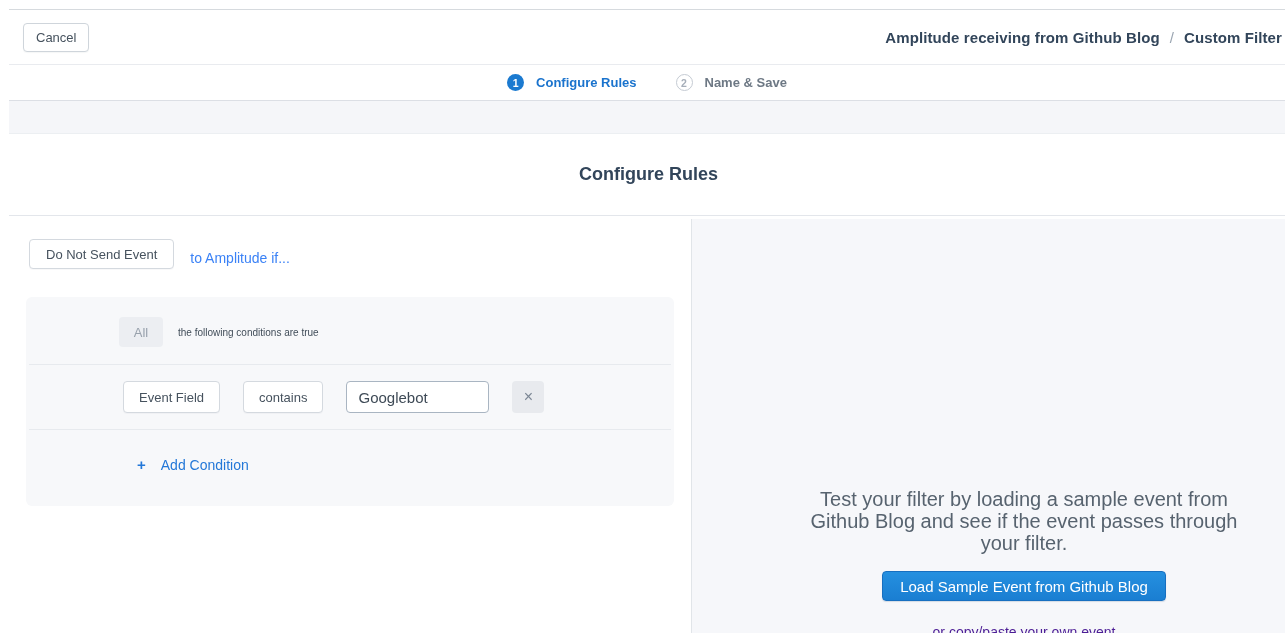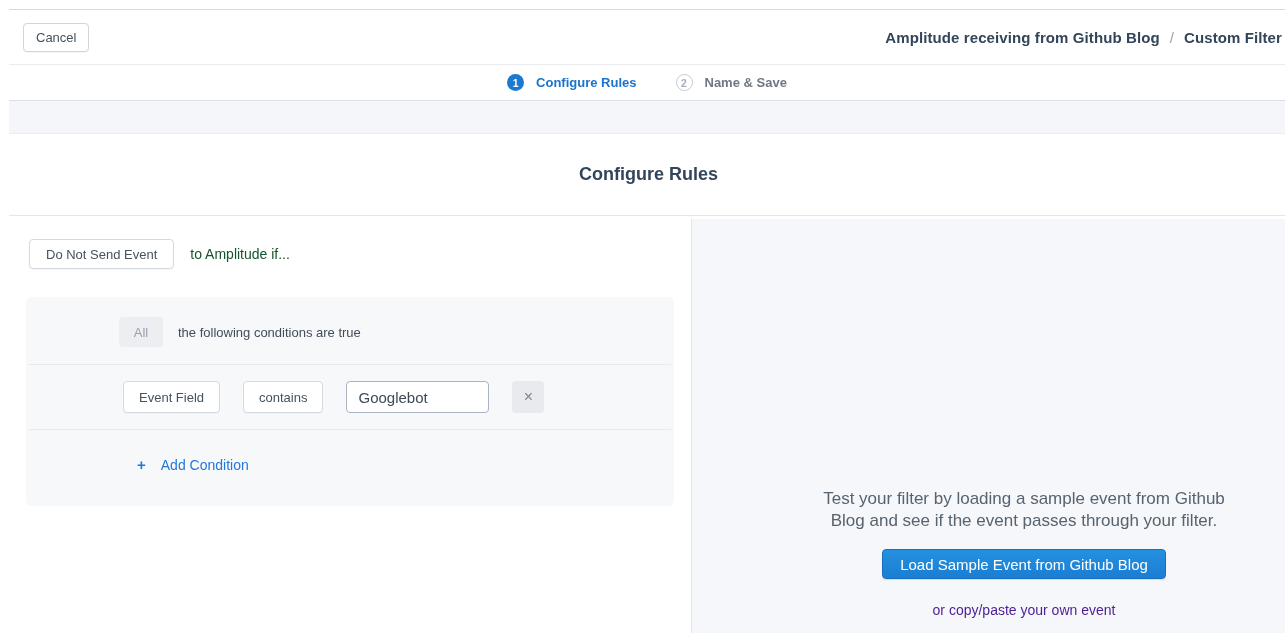--- a/index.html
+++ b/index.html
@@ -77,49 +77,49 @@
 
   
   .main { flex: 1; display: flex; min-height: 0; }
   .left-panel { width: 679px; flex: none; background: #ffffff; padding: 17px 17px 0 14px; }
   .right-panel {
     flex: 1; background: #f6f7fa;
     border-left: 1px solid #e1e5e9;
   }
 
   
-  .action-row { display: flex; align-items: center; gap: 13px; }
+  .action-row { display: flex; align-items: flex-end; gap: 13px; }
   .btn {
     background: #ffffff;
     border: 1px solid #d4d9df; border-radius: 4px;
     font-family: inherit; font-size: 13px; color: #46525e;
     height: 30px; padding: 0 16px;
     box-shadow: 0 1px 1px rgba(30,40,50,0.03);
     cursor: pointer; white-space: nowrap;
   }
-  .action-suffix { font-size: 14px; color: #14532d; }
+  .action-suffix { font-size: 14px; color: #3b82f6; }
 
   
   .cond-box {
     margin-top: 25px;
     background: #f7f8fa;
     border-radius: 6px;
   }
   .cond-head {
     padding: 17px 0 17px 90px;
     display: flex; align-items: center; gap: 12px;
   }
   .chip {
     background: #eceef2; color: #98a1ac;
     border: none; border-radius: 4px;
     height: 30px; min-width: 44px; padding: 0 12px;
     display: inline-flex; align-items: center; justify-content: center;
     font-family: inherit; font-size: 13px; cursor: default;
   }
-  .cond-head-text { font-size: 13px; color: #414d59; }
+  .cond-head-text { font-size: 10px; color: #414d59; }
   .cond-row {
     border-top: 1px solid #e7eaee;
     border-bottom: 1px solid #e7eaee;
     padding: 16px 0 16px 94px;
     display: flex; align-items: center; gap: 23px;
   }
   .cond-row .btn { height: 32px; padding: 0 15px; }
   .value-input {
     width: 143px; height: 32px;
     border: 1px solid #a9b5c2; border-radius: 4px;
@@ -139,21 +139,21 @@
     color: #2478d8; font-size: 14px; text-decoration: none; cursor: pointer;
   }
   .add-link .plus { font-size: 15px; font-weight: 700; }
 
   
   .test-block {
     margin: 260px 34px 0 105px;
     text-align: center;
   }
   .test-desc {
-    font-size: 17px; line-height: 22px; color: #57636f;
+    font-size: 20px; line-height: 22px; color: #57636f;
   }
   .primary-btn {
     margin-top: 14px;
     height: 30px; padding: 0 17px;
     background: linear-gradient(#2590e0, #1a7ed2);
     border: 1px solid #176fc0; border-radius: 4px;
     color: #ffffff; font-family: inherit; font-size: 15px;
     cursor: pointer;
     box-shadow: 0 1px 1px rgba(20,60,110,0.15);
   }

